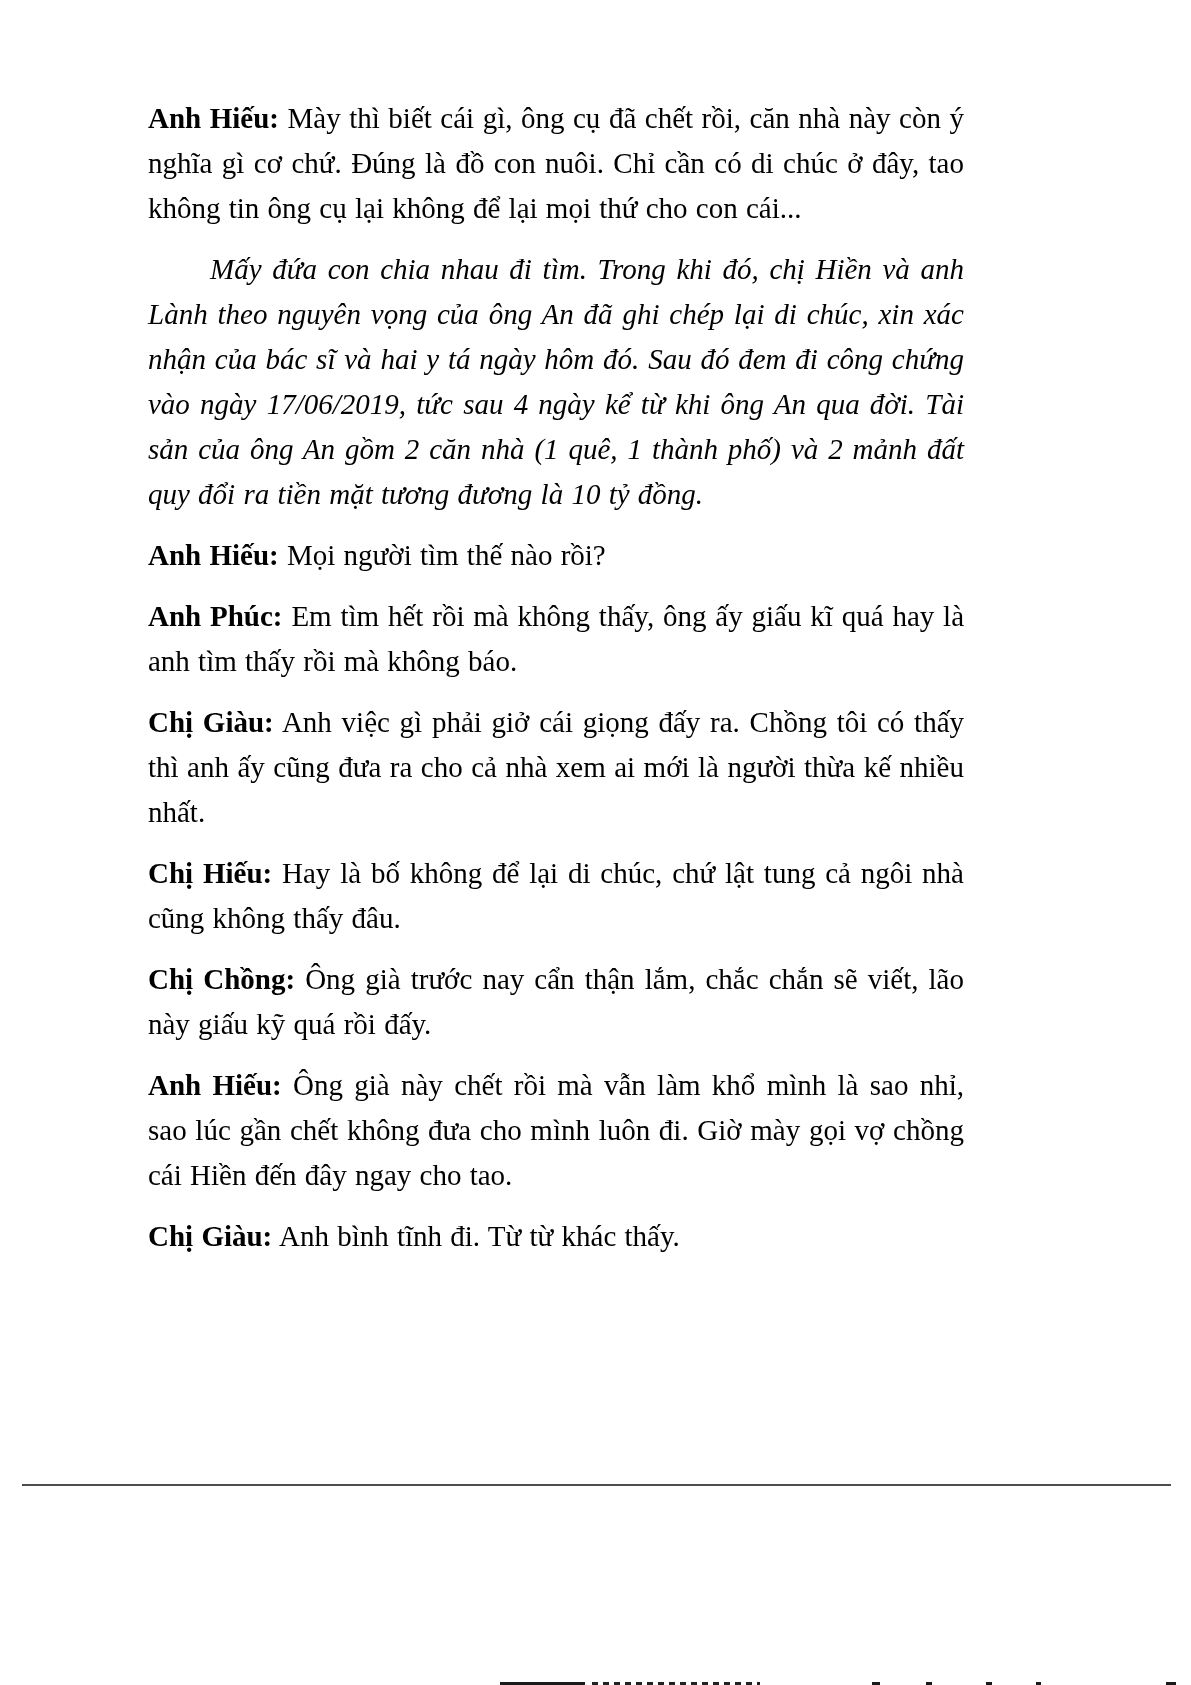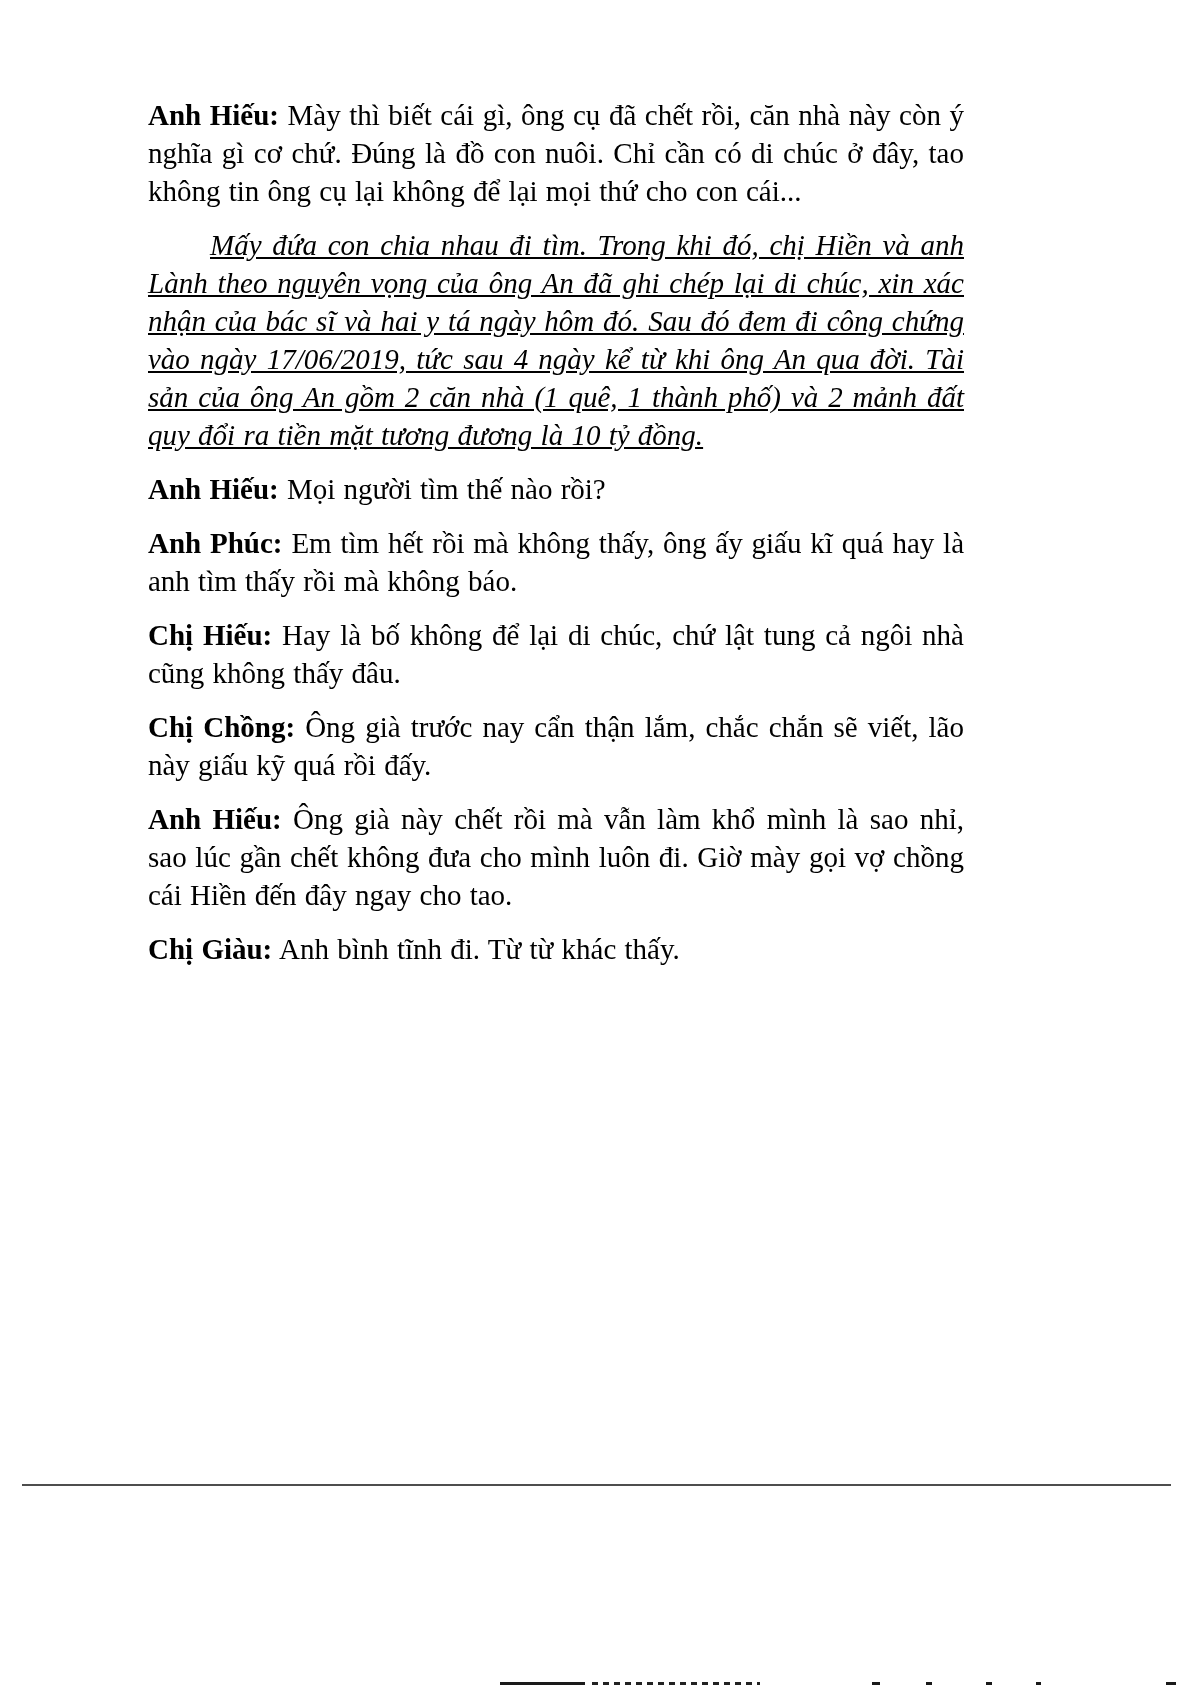--- a/index.html
+++ b/index.html
@@ -16,32 +16,31 @@
     color: #000000;
   }
   .doc-page {
     position: absolute;
     left: 148px;
     top: 96px;
     width: 816px;
   }
   .para {
     font-size: 29px;
-    line-height: 38px;
+    line-height: 45px;
     text-align: justify;
     margin: 0 0 16px 0;
     word-spacing: 1px;
   }
   .para .speaker {
     font-weight: bold;
   }
   .para.narration {
     font-style: italic;
     text-indent: 62px;
-    text-decoration: underline;
   }
   .page-separator {
     position: absolute;
     left: 22px;
     top: 1484px;
     width: 1149px;
     height: 2px;
     background: #4d4d4d;
   }
   
@@ -87,20 +86,24 @@
   <p class="para">
     <span class="speaker">Anh Hiếu:</span>
     <span>Mọi người tìm thế nào rồi?</span>
   </p>
 
   <p class="para">
     <span class="speaker">Anh Phúc:</span>
     <span>Em tìm hết rồi mà không thấy, ông ấy giấu kĩ quá hay là anh tìm thấy rồi mà không báo.</span>
   </p>
 
+  <p class="para">
+    <span class="speaker">Chị Giàu:</span>
+    <span>Anh việc gì phải giở cái giọng đấy ra. Chồng tôi có thấy thì anh ấy cũng đưa ra cho cả nhà xem ai mới là người thừa kế nhiều nhất.</span>
+  </p>
 
   <p class="para">
     <span class="speaker">Chị Hiếu:</span>
     <span>Hay là bố không để lại di chúc, chứ lật tung cả ngôi nhà cũng không thấy đâu.</span>
   </p>
 
   <p class="para">
     <span class="speaker">Chị Chồng:</span>
     <span>Ông già trước nay cẩn thận lắm, chắc chắn sẽ viết, lão này giấu kỹ quá rồi đấy.</span>
   </p>

